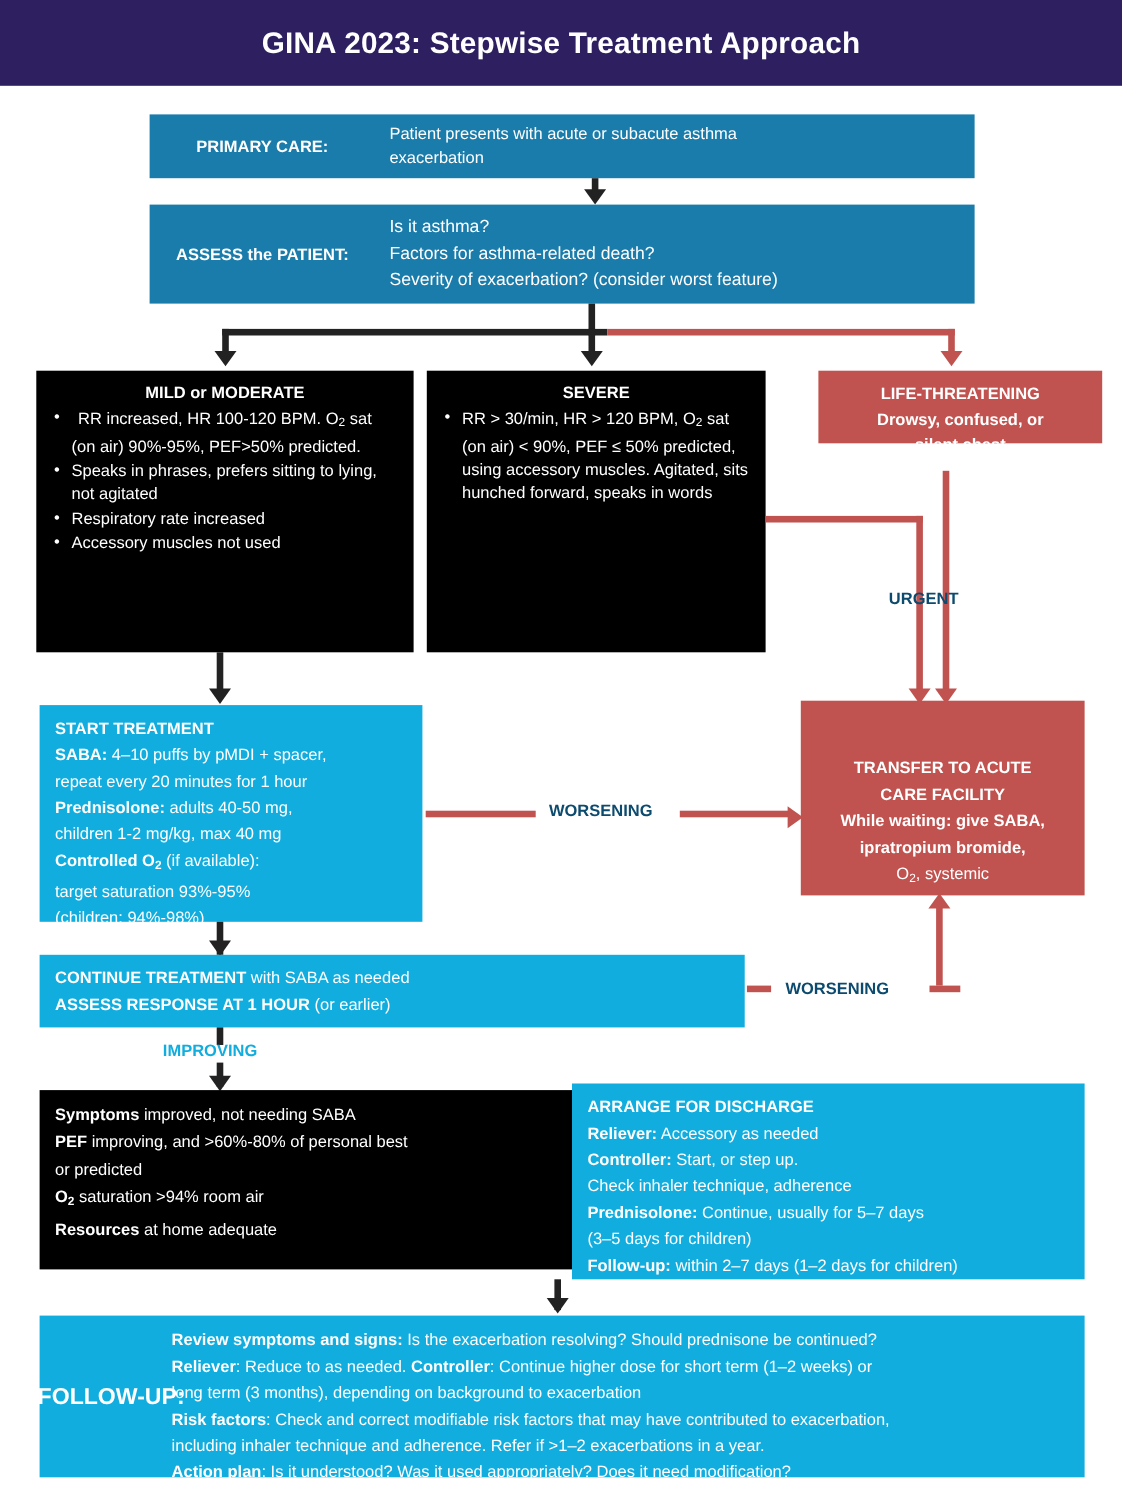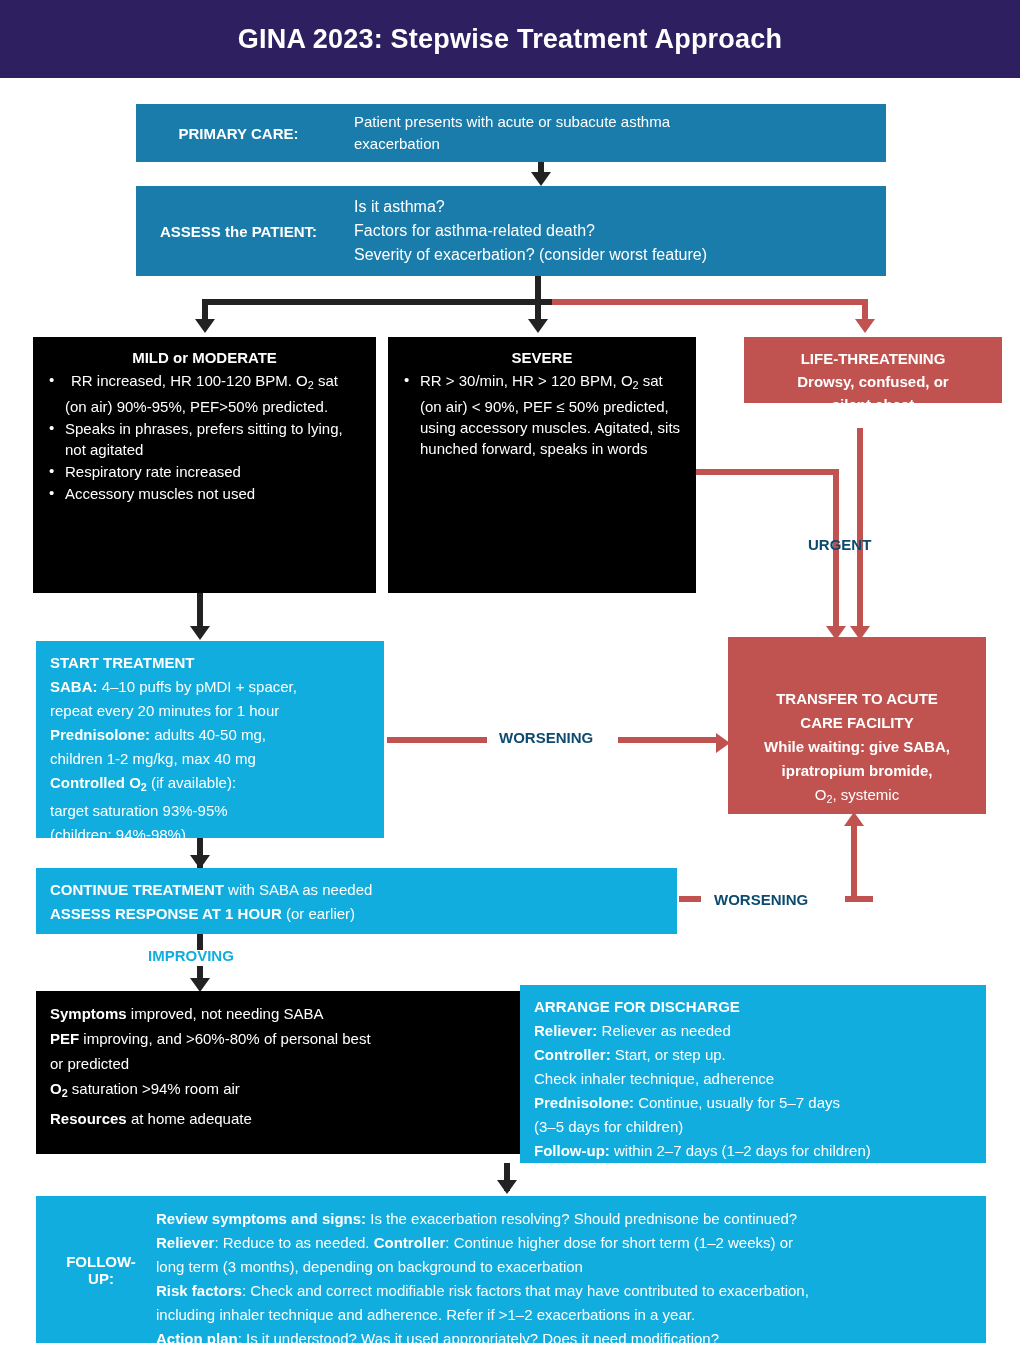--- a/index.html
+++ b/index.html
@@ -218,33 +218,33 @@
   <div class="box green pad" style="left:36px; top:991px; width:484px; height:163px; font-size:15px; line-height:25px;">
     <div><b>Symptoms</b><span> improved, not needing SABA</span></div>
     <div><b>PEF</b><span> improving, and &gt;60%-80% of personal best</span></div>
     <div>or predicted</div>
     <div><b><span>O</span><sub>2</sub></b><span> saturation &gt;94% room air</span></div>
     <div><b>Resources</b><span> at home adequate</span></div>
   </div>
 
   <div class="box blue-bright pad" style="left:520px; top:985px; width:466px; height:178px; font-size:15px; line-height:24px;">
     <div style="font-weight:bold;">ARRANGE FOR DISCHARGE</div>
-    <div><b>Reliever:</b><span> Reliever as needed</span></div>
+    <div><b>Reliever:</b><span> Accessory as needed</span></div>
     <div><b>Controller:</b><span> Start, or step up.</span></div>
     <div>Check inhaler technique, adherence</div>
     <div><b>Prednisolone:</b><span> Continue, usually for 5–7 days</span></div>
     <div>(3–5 days for children)</div>
     <div><b>Follow-up:</b><span> within 2–7 days (1–2 days for children)</span></div>
   </div>
 
   <div class="conn vline-k" style="left:504px; top:1163px; height:28px;"></div>
   <div class="conn arrow-down-k" style="left:497px; top:1180px;"></div>
 
   <div class="box blue-bright" style="left:36px; top:1196px; width:950px; height:147px;">
-    <div class="lbl-col" style="width:130px; flex-direction:column; font-size:15px;">
+    <div class="lbl-col" style="width:130px; flex-direction:row; font-size:21px;">
       <div>FOLLOW-</div>
       <div>UP:</div>
     </div>
     <div style="position:absolute; left:120px; top:11px; width:822px; font-size:15px; line-height:24px;">
       <div><b>Review symptoms and signs:</b><span> Is the exacerbation resolving? Should prednisone be continued?</span></div>
       <div><b>Reliever</b><span>: Reduce to as needed. </span><b>Controller</b><span>: Continue higher dose for short term (1–2 weeks) or</span></div>
       <div>long term (3 months), depending on background to exacerbation</div>
       <div><b>Risk factors</b><span>: Check and correct modifiable risk factors that may have contributed to exacerbation,</span></div>
       <div>including inhaler technique and adherence.  Refer if &gt;1–2 exacerbations in a year.</div>
       <div><b>Action plan</b><span>: Is it understood? Was it used appropriately? Does it need modification?</span></div>

